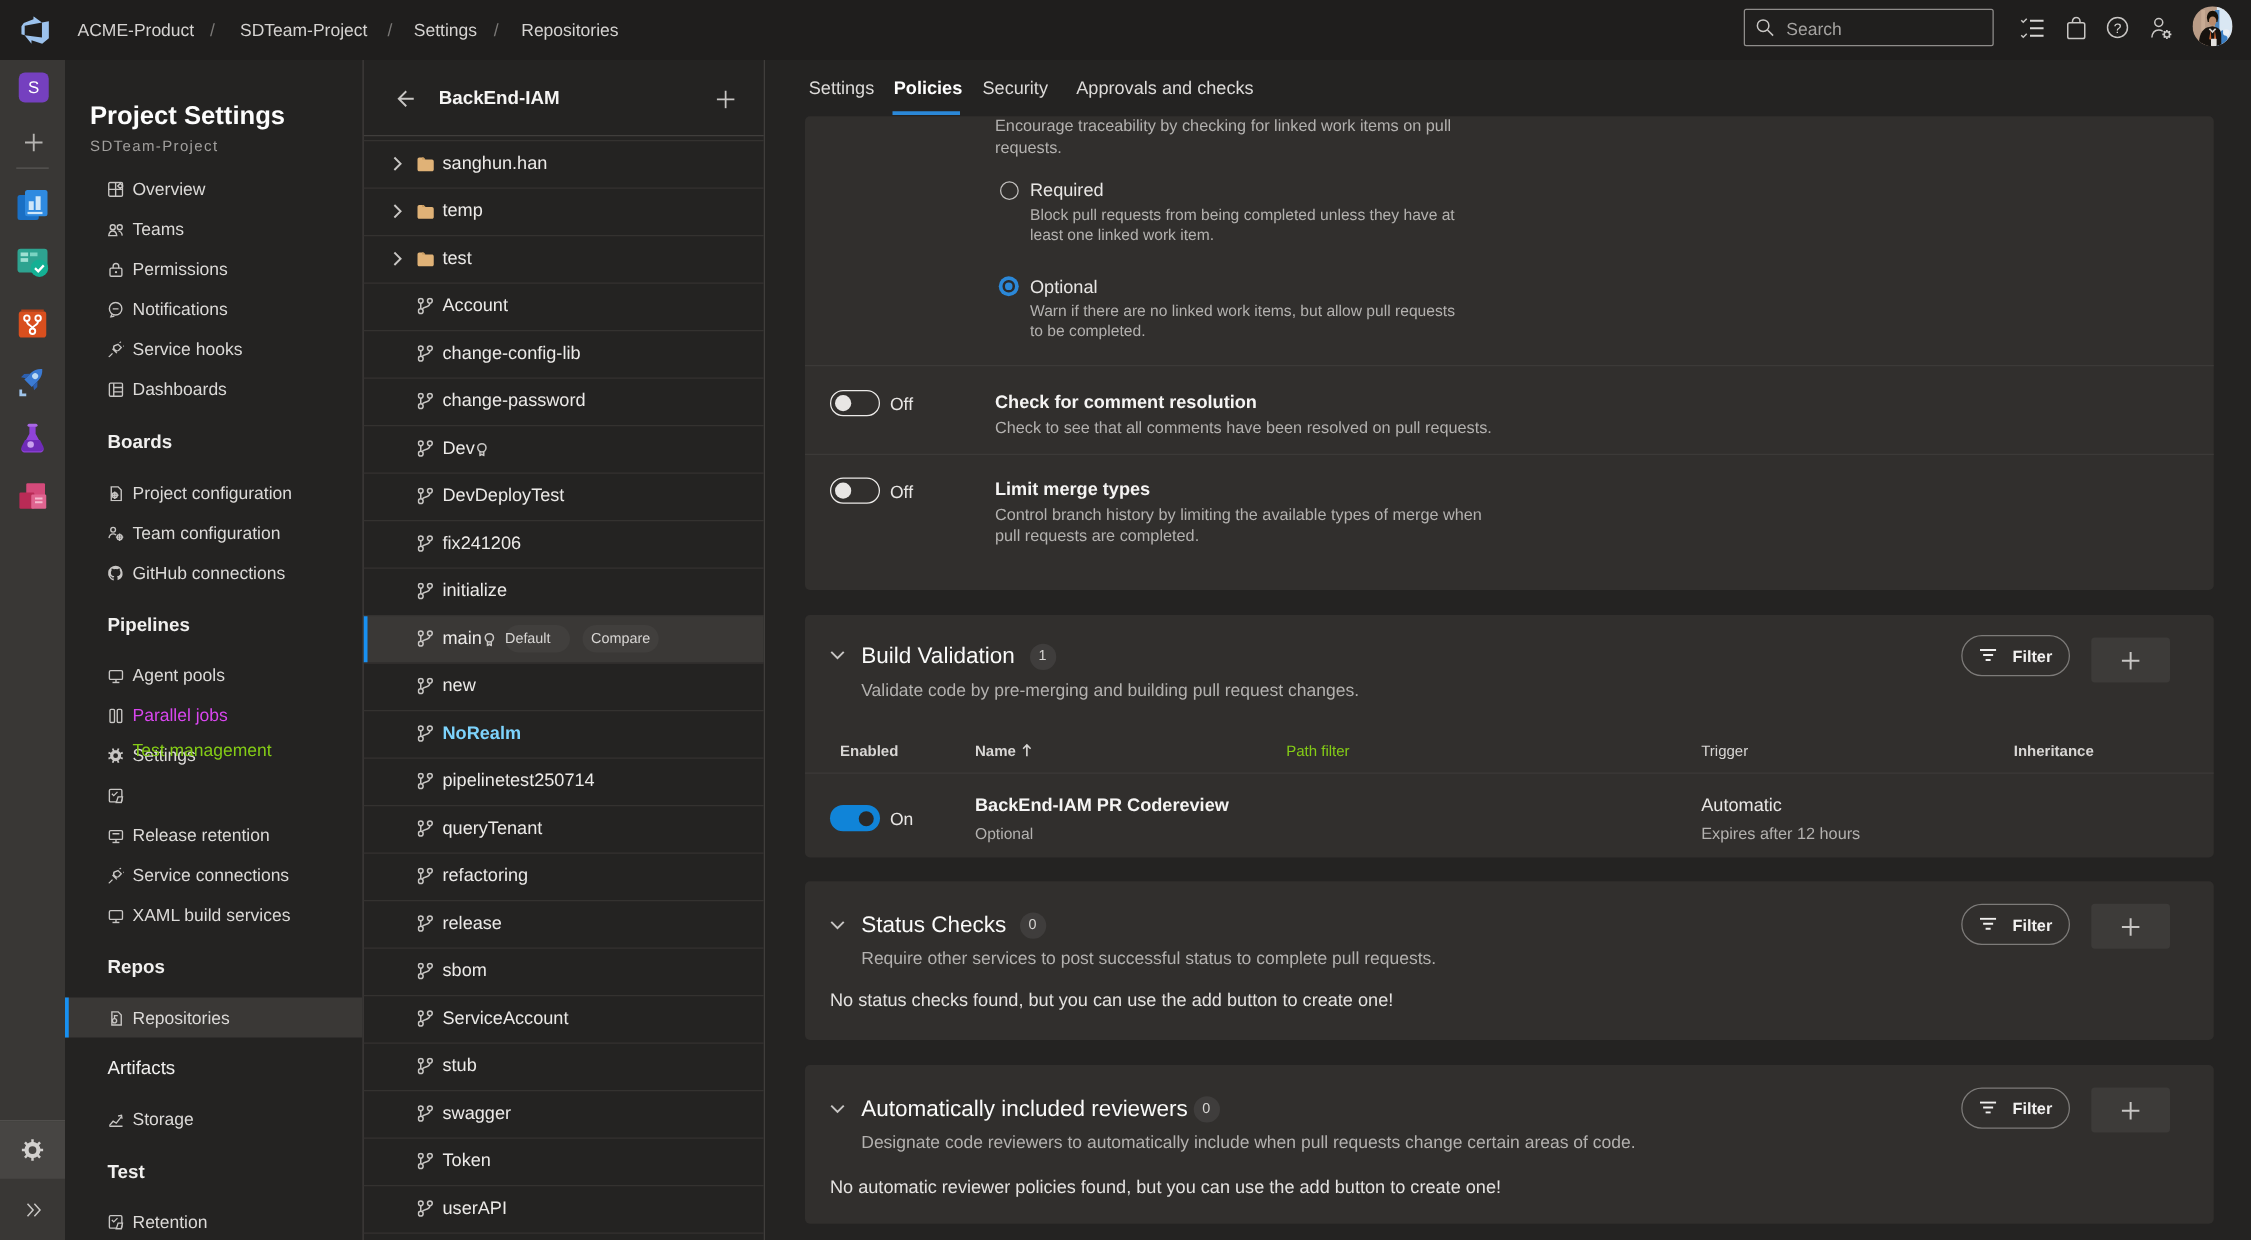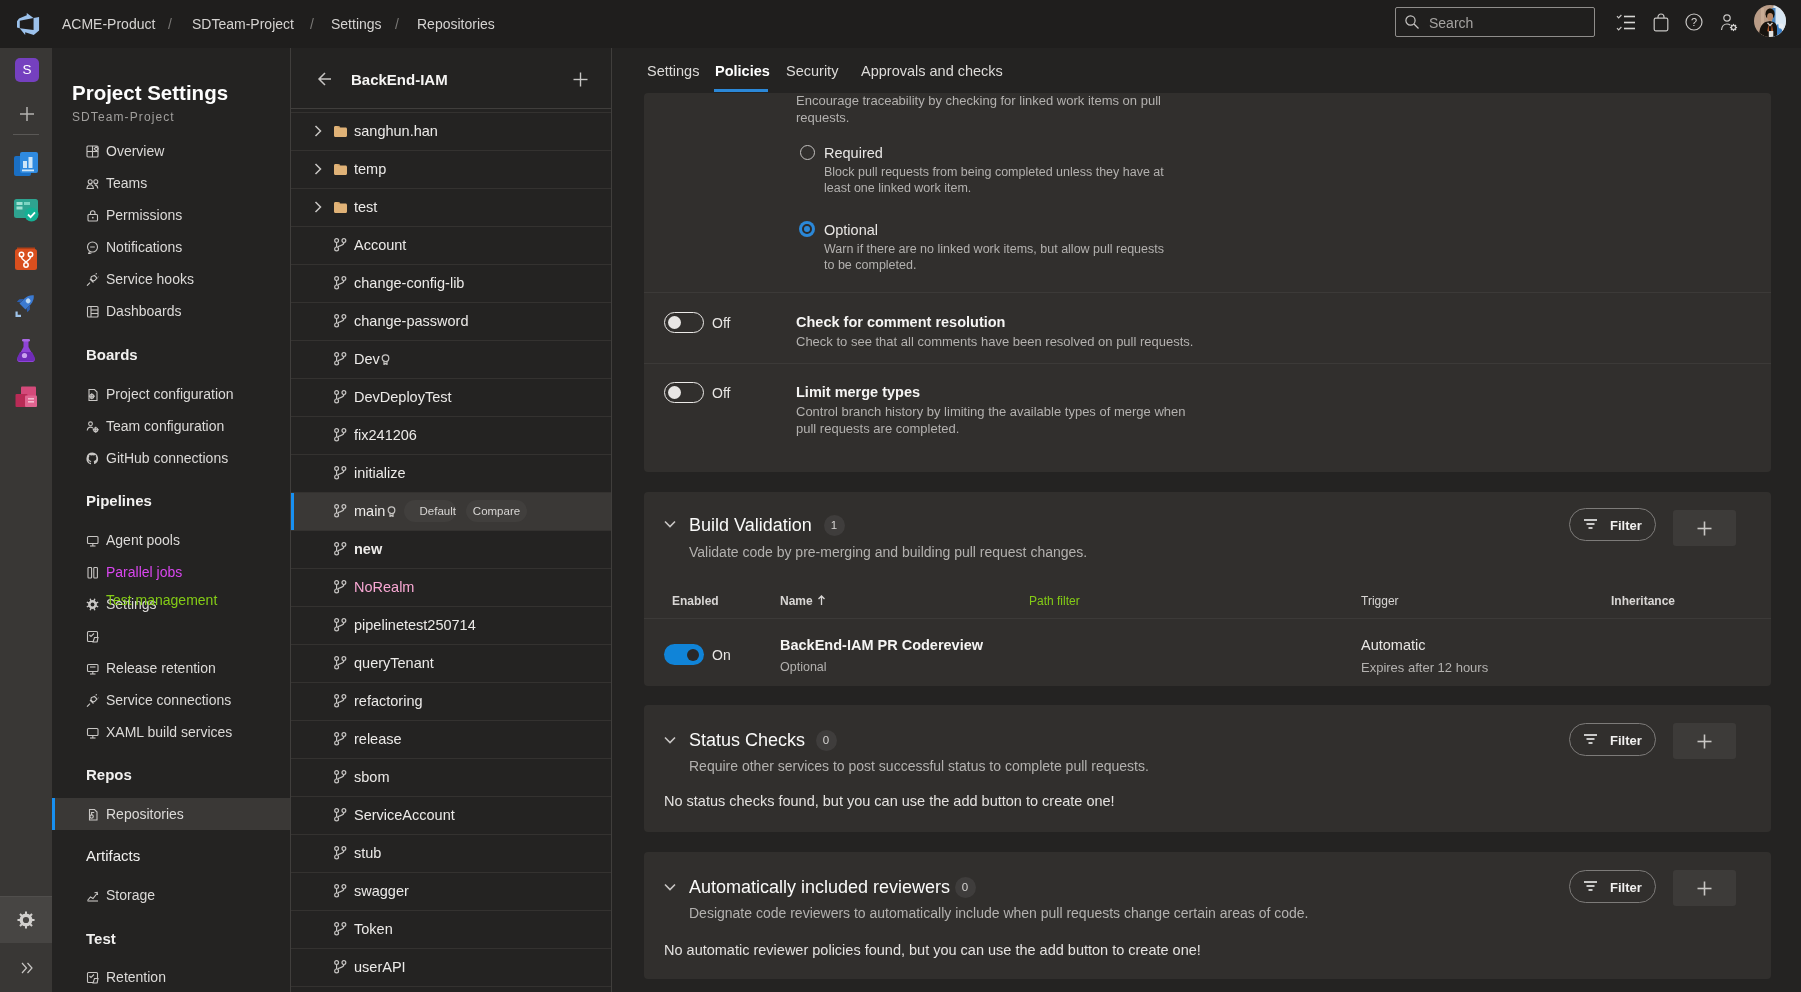--- a/index.html
+++ b/index.html
@@ -374,40 +374,40 @@
     <circle cx="2.6" cy="10.9" r="1.9" stroke="#c8c6c4" stroke-width="1.2" fill="none"></circle>
     <circle cx="9.9" cy="2.6" r="1.9" stroke="#c8c6c4" stroke-width="1.2" fill="none"></circle>
     <line x1="2.6" y1="4.5" x2="2.6" y2="9" stroke="#c8c6c4" stroke-width="1.2"></line>
     <path d="M9.9 4.5c0 3.4-4.2 2.6-6 4.5" stroke="#c8c6c4" stroke-width="1.2" fill="none"></path>
   </svg>
 <div class="abs" style="left:354px;top:511px;transform:translateY(-50%);font-size:14.5px;color:#eceae8;font-weight:400;white-space:nowrap;letter-spacing:0">main</div>
 <svg class="abs" style="left:387px;top:505.5px" width="9" height="11" viewBox="0 0 9 11">
     <circle cx="4.5" cy="4.2" r="3.3" stroke="#c8c6c4" stroke-width="1.2" fill="none"></circle>
     <path d="M3 7.2v3.3l1.5-1.2L6 10.5V7.2" stroke="#c8c6c4" stroke-width="1.2" fill="none"></path>
   </svg>
-<div class="abs" style="left:404px;top:500px;width:52px;height:22px;border-radius:11px;background:#413f3d;color:#d8d6d4;font-size:11.5px;text-align:right;line-height:22px">Default</div>
+<div class="abs" style="left:404px;top:500px;width:52px;height:22px;border-radius:11px;background:#413f3d;color:#d8d6d4;font-size:11.5px;text-align:left;line-height:22px">Default</div>
 <div class="abs" style="left:466px;top:500px;width:61px;height:22px;border-radius:11px;background:#413f3d;color:#d8d6d4;font-size:11.5px;text-align:center;line-height:22px">Compare</div>
 <div class="abs" style="left:291px;top:530px;width:320px;height:1px;background:#343230"></div>
 <svg class="abs" style="left:334px;top:542px" width="13" height="14" viewBox="0 0 13 14">
     <circle cx="2.6" cy="2.6" r="1.9" stroke="#c8c6c4" stroke-width="1.2" fill="none"></circle>
     <circle cx="2.6" cy="10.9" r="1.9" stroke="#c8c6c4" stroke-width="1.2" fill="none"></circle>
     <circle cx="9.9" cy="2.6" r="1.9" stroke="#c8c6c4" stroke-width="1.2" fill="none"></circle>
     <line x1="2.6" y1="4.5" x2="2.6" y2="9" stroke="#c8c6c4" stroke-width="1.2"></line>
     <path d="M9.9 4.5c0 3.4-4.2 2.6-6 4.5" stroke="#c8c6c4" stroke-width="1.2" fill="none"></path>
   </svg>
-<div class="abs" style="left:354px;top:549px;transform:translateY(-50%);font-size:14.5px;color:#eceae8;font-weight:700;white-space:nowrap;letter-spacing:0">new</div>
+<div class="abs" style="left:354px;top:549px;transform:translateY(-50%);font-size:14.5px;color:#eceae8;font-weight:400;white-space:nowrap;letter-spacing:0">new</div>
 <div class="abs" style="left:291px;top:568px;width:320px;height:1px;background:#343230"></div>
 <svg class="abs" style="left:334px;top:580px" width="13" height="14" viewBox="0 0 13 14">
     <circle cx="2.6" cy="2.6" r="1.9" stroke="#c8c6c4" stroke-width="1.2" fill="none"></circle>
     <circle cx="2.6" cy="10.9" r="1.9" stroke="#c8c6c4" stroke-width="1.2" fill="none"></circle>
     <circle cx="9.9" cy="2.6" r="1.9" stroke="#c8c6c4" stroke-width="1.2" fill="none"></circle>
     <line x1="2.6" y1="4.5" x2="2.6" y2="9" stroke="#c8c6c4" stroke-width="1.2"></line>
     <path d="M9.9 4.5c0 3.4-4.2 2.6-6 4.5" stroke="#c8c6c4" stroke-width="1.2" fill="none"></path>
   </svg>
-<div class="abs" style="left:354px;top:587px;transform:translateY(-50%);font-size:14.5px;color:#f9a8d4;font-weight:400;white-space:nowrap;letter-spacing:0">NoRealm</div>
+<div class="abs" style="left:354px;top:587px;transform:translateY(-50%);font-size:14.5px;color:#7dd3fc;font-weight:700;white-space:nowrap;letter-spacing:0">NoRealm</div>
 <div class="abs" style="left:291px;top:606px;width:320px;height:1px;background:#343230"></div>
 <svg class="abs" style="left:334px;top:618px" width="13" height="14" viewBox="0 0 13 14">
     <circle cx="2.6" cy="2.6" r="1.9" stroke="#c8c6c4" stroke-width="1.2" fill="none"></circle>
     <circle cx="2.6" cy="10.9" r="1.9" stroke="#c8c6c4" stroke-width="1.2" fill="none"></circle>
     <circle cx="9.9" cy="2.6" r="1.9" stroke="#c8c6c4" stroke-width="1.2" fill="none"></circle>
     <line x1="2.6" y1="4.5" x2="2.6" y2="9" stroke="#c8c6c4" stroke-width="1.2"></line>
     <path d="M9.9 4.5c0 3.4-4.2 2.6-6 4.5" stroke="#c8c6c4" stroke-width="1.2" fill="none"></path>
   </svg>
 <div class="abs" style="left:354px;top:625px;transform:translateY(-50%);font-size:14.5px;color:#eceae8;font-weight:400;white-space:nowrap;letter-spacing:0">pipelinetest250714</div>
 <div class="abs" style="left:291px;top:644px;width:320px;height:1px;background:#343230"></div>

